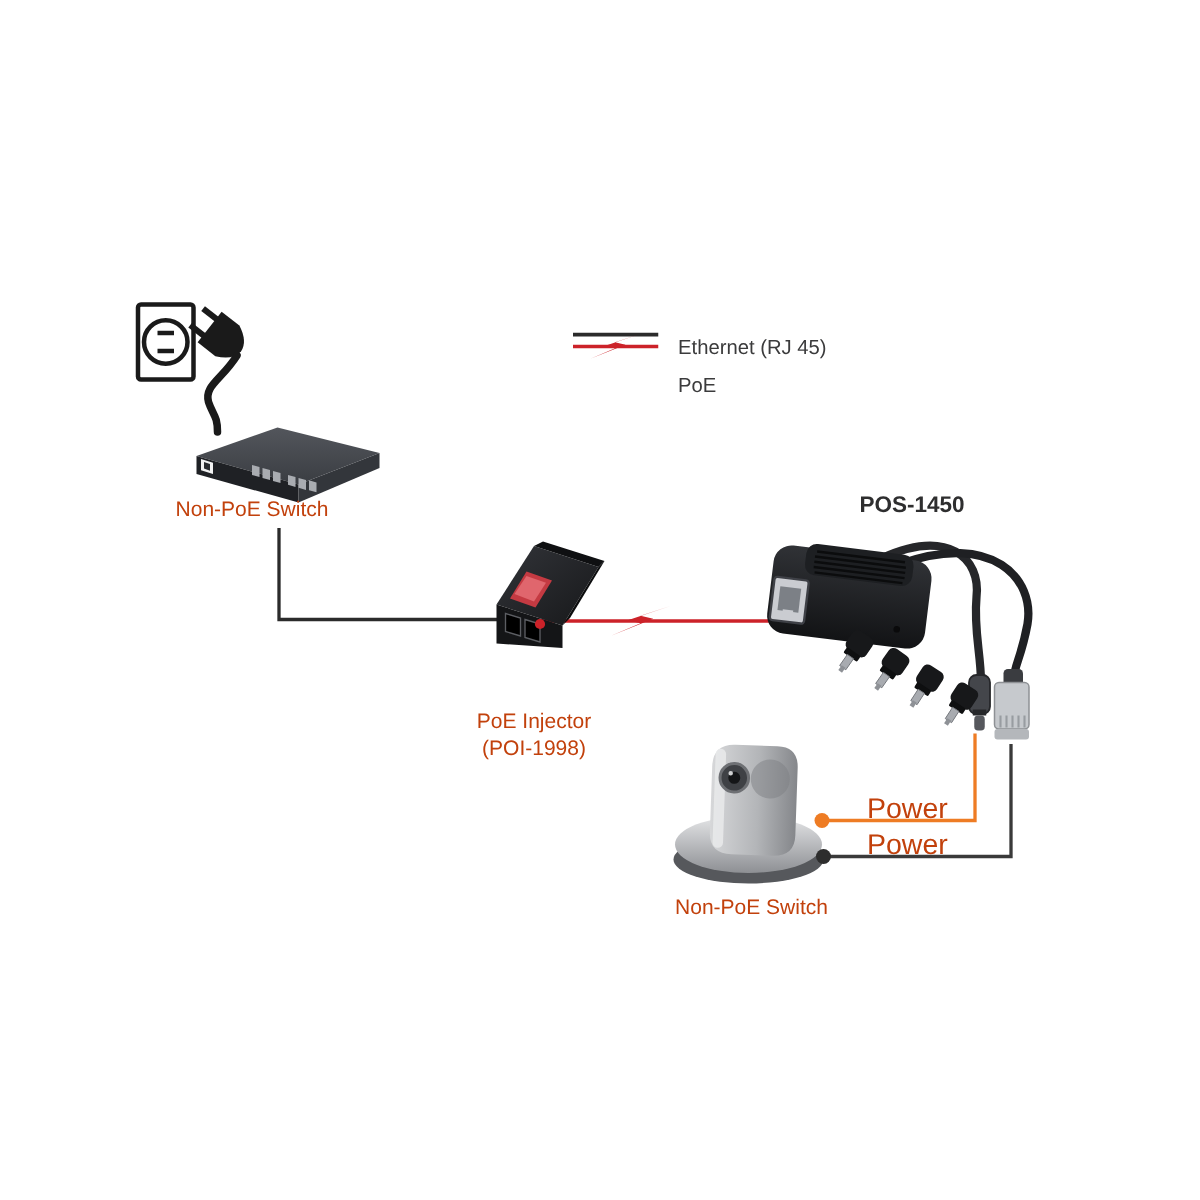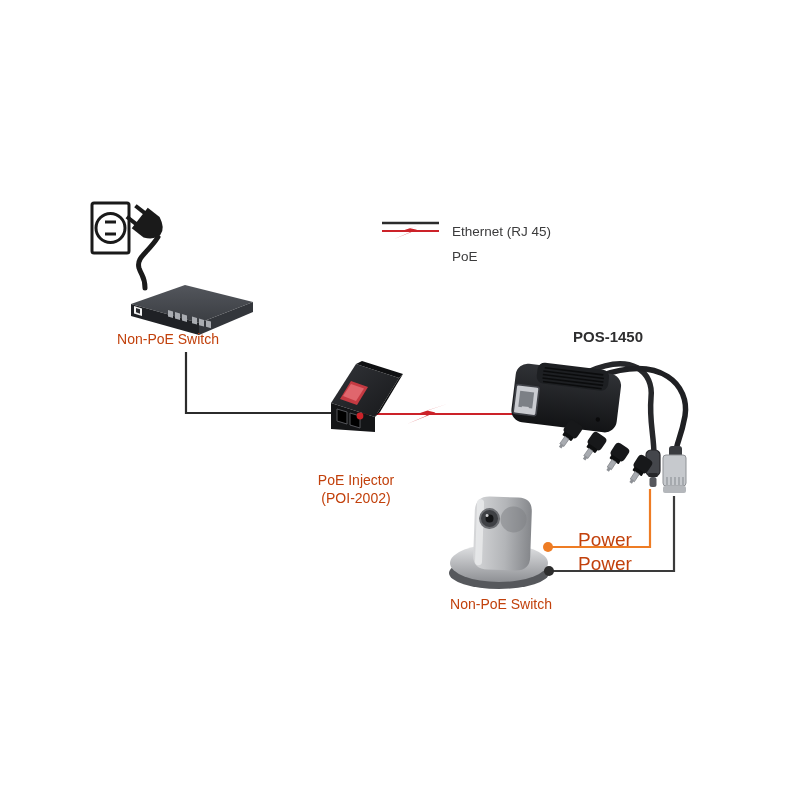--- a/index.html
+++ b/index.html
@@ -194,21 +194,21 @@
           </svg>
       </span>
       <span class="legend-label">PoE</span>
     </div>
   </div>
 
   <div class="lbl ctr" style="left:168px;top:331px;">Non-PoE Switch</div>
 
   <div class="lbl ctr" style="left:356px;top:448px;margin-top:24px;">
     <div>PoE Injector</div>
-    <div>(POI-2002)</div>
+    <div>(POI-1998)</div>
   </div>
 
   <div class="lbl ctr bold" style="left:608px;top:328px;">POS-1450</div>
 
   <div class="lbl ctr" style="left:501px;top:596px;">Non-PoE Switch</div>
 
   <div class="lbl small" style="left:578px;top:528px;">Power</div>
 
   <div class="lbl small" style="left:578px;top:552px;">Power</div>
 </div>

